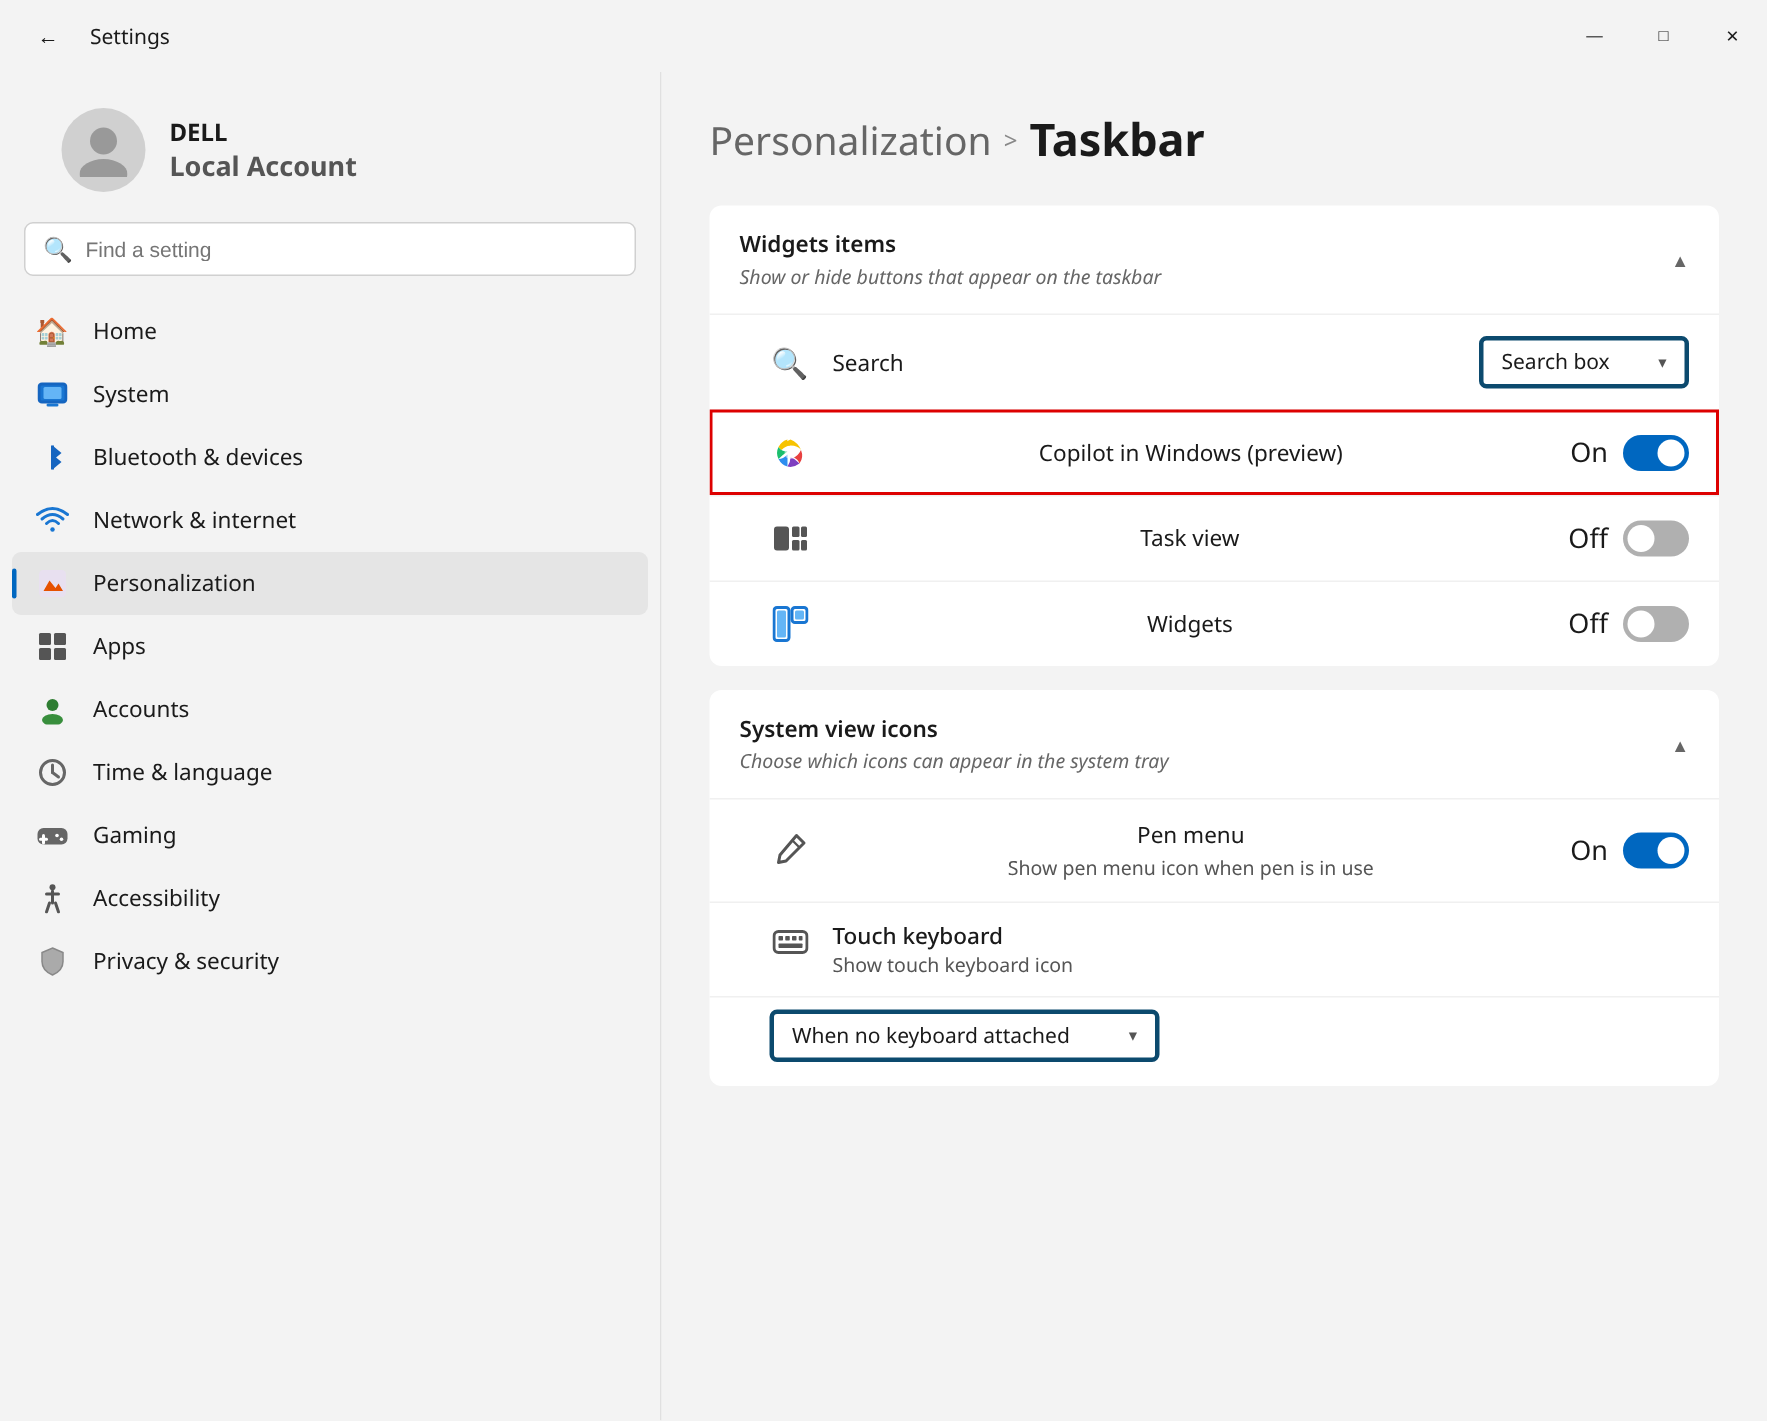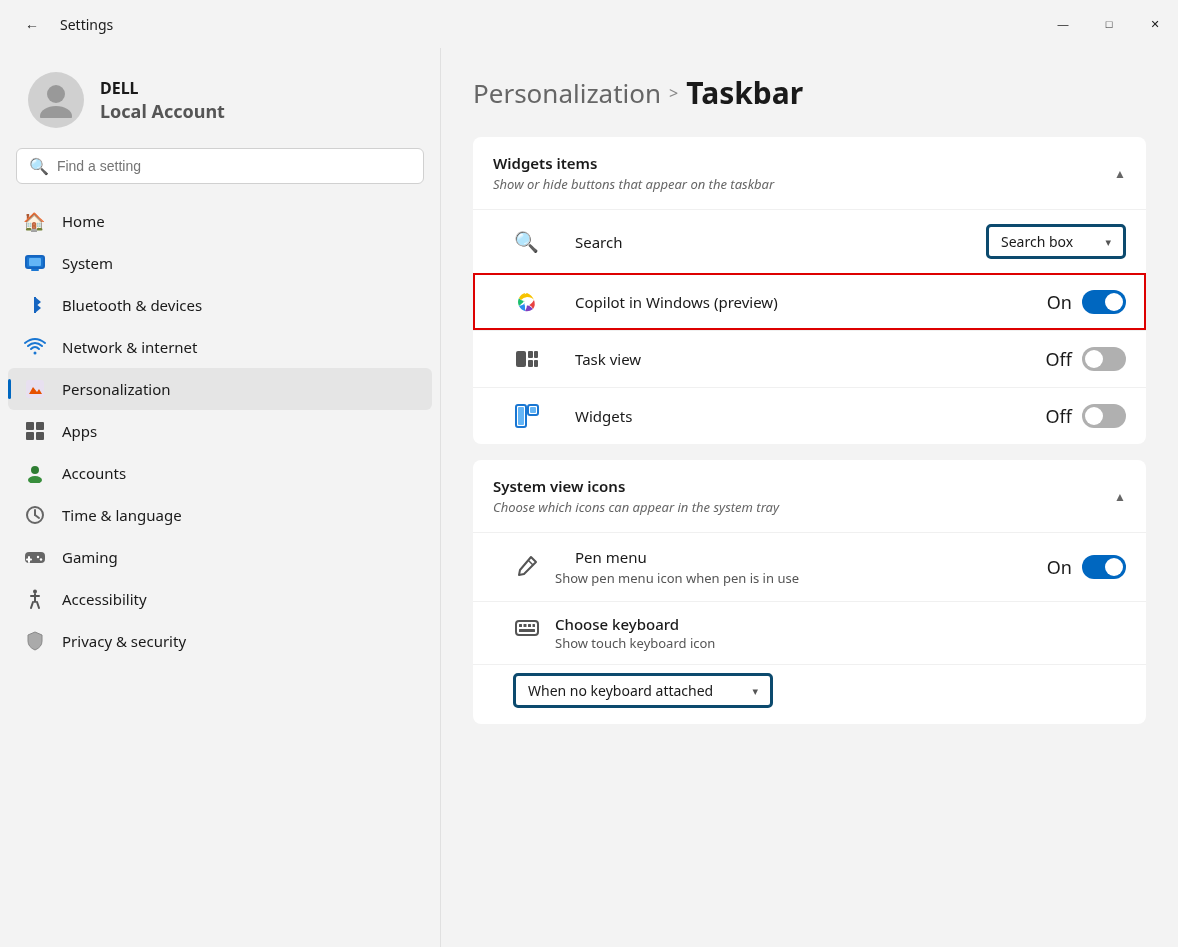--- a/index.html
+++ b/index.html
@@ -79,21 +79,21 @@
       background: #f3f3f3;
       padding: 0;
       overflow-y: auto;
     }
 
     
     .user-profile {
       display: flex;
       align-items: center;
       gap: 16px;
-      padding: 24px 24px 20px 28px;
+      padding: 24px 24px 20px 41px;
     }
     .avatar {
       width: 56px;
       height: 56px;
       border-radius: 50%;
       background: #d0d0d0;
       display: flex;
       align-items: center;
       justify-content: center;
       color: #888;
@@ -255,39 +255,39 @@
       color: #666;
     }
 
     
     .setting-row {
       display: flex;
       align-items: center;
       padding: 14px 20px 14px 40px;
       border-top: 1px solid #f0f0f0;
       gap: 14px;
+      text-align: center;
     }
     .setting-row.highlighted {
       outline: 2px solid #d00;
       outline-offset: -2px;
     }
     .setting-icon {
       width: 28px;
       height: 28px;
       display: flex;
       align-items: center;
       justify-content: center;
       flex-shrink: 0;
       font-size: 20px;
     }
     .setting-label {
       flex: 1;
       font-size: 15px;
       color: #1a1a1a;
-      margin-left: 20px;
     }
     .setting-label-sub {
       font-size: 13px;
       color: #555;
       margin-top: 2px;
     }
     .setting-control {
       display: flex;
       align-items: center;
       gap: 10px;
@@ -672,21 +672,21 @@
           <svg width="24" height="20" viewBox="0 0 24 20">
             <rect x="1" y="3" width="22" height="14" rx="3" fill="none" stroke="#555" stroke-width="2"></rect>
             <rect x="4" y="6" width="3" height="3" rx="0.5" fill="#555"></rect>
             <rect x="8.5" y="6" width="3" height="3" rx="0.5" fill="#555"></rect>
             <rect x="13" y="6" width="3" height="3" rx="0.5" fill="#555"></rect>
             <rect x="17.5" y="6" width="2.5" height="3" rx="0.5" fill="#555"></rect>
             <rect x="4" y="11" width="16" height="3" rx="0.5" fill="#555"></rect>
           </svg>
         </span>
         <div class="touch-kbd-right">
-          <div class="touch-kbd-title">Choose keyboard</div>
+          <div class="touch-kbd-title">Touch keyboard</div>
           <div class="touch-kbd-sub">Show touch keyboard icon</div>
         </div>
       </div>
       <div class="touch-kbd-bottom">
         <div class="dropdown" style="max-width:260px;">
           <span>When no keyboard attached</span>
           <span class="dropdown-arrow">▾</span>
         </div>
       </div>
     </div>

